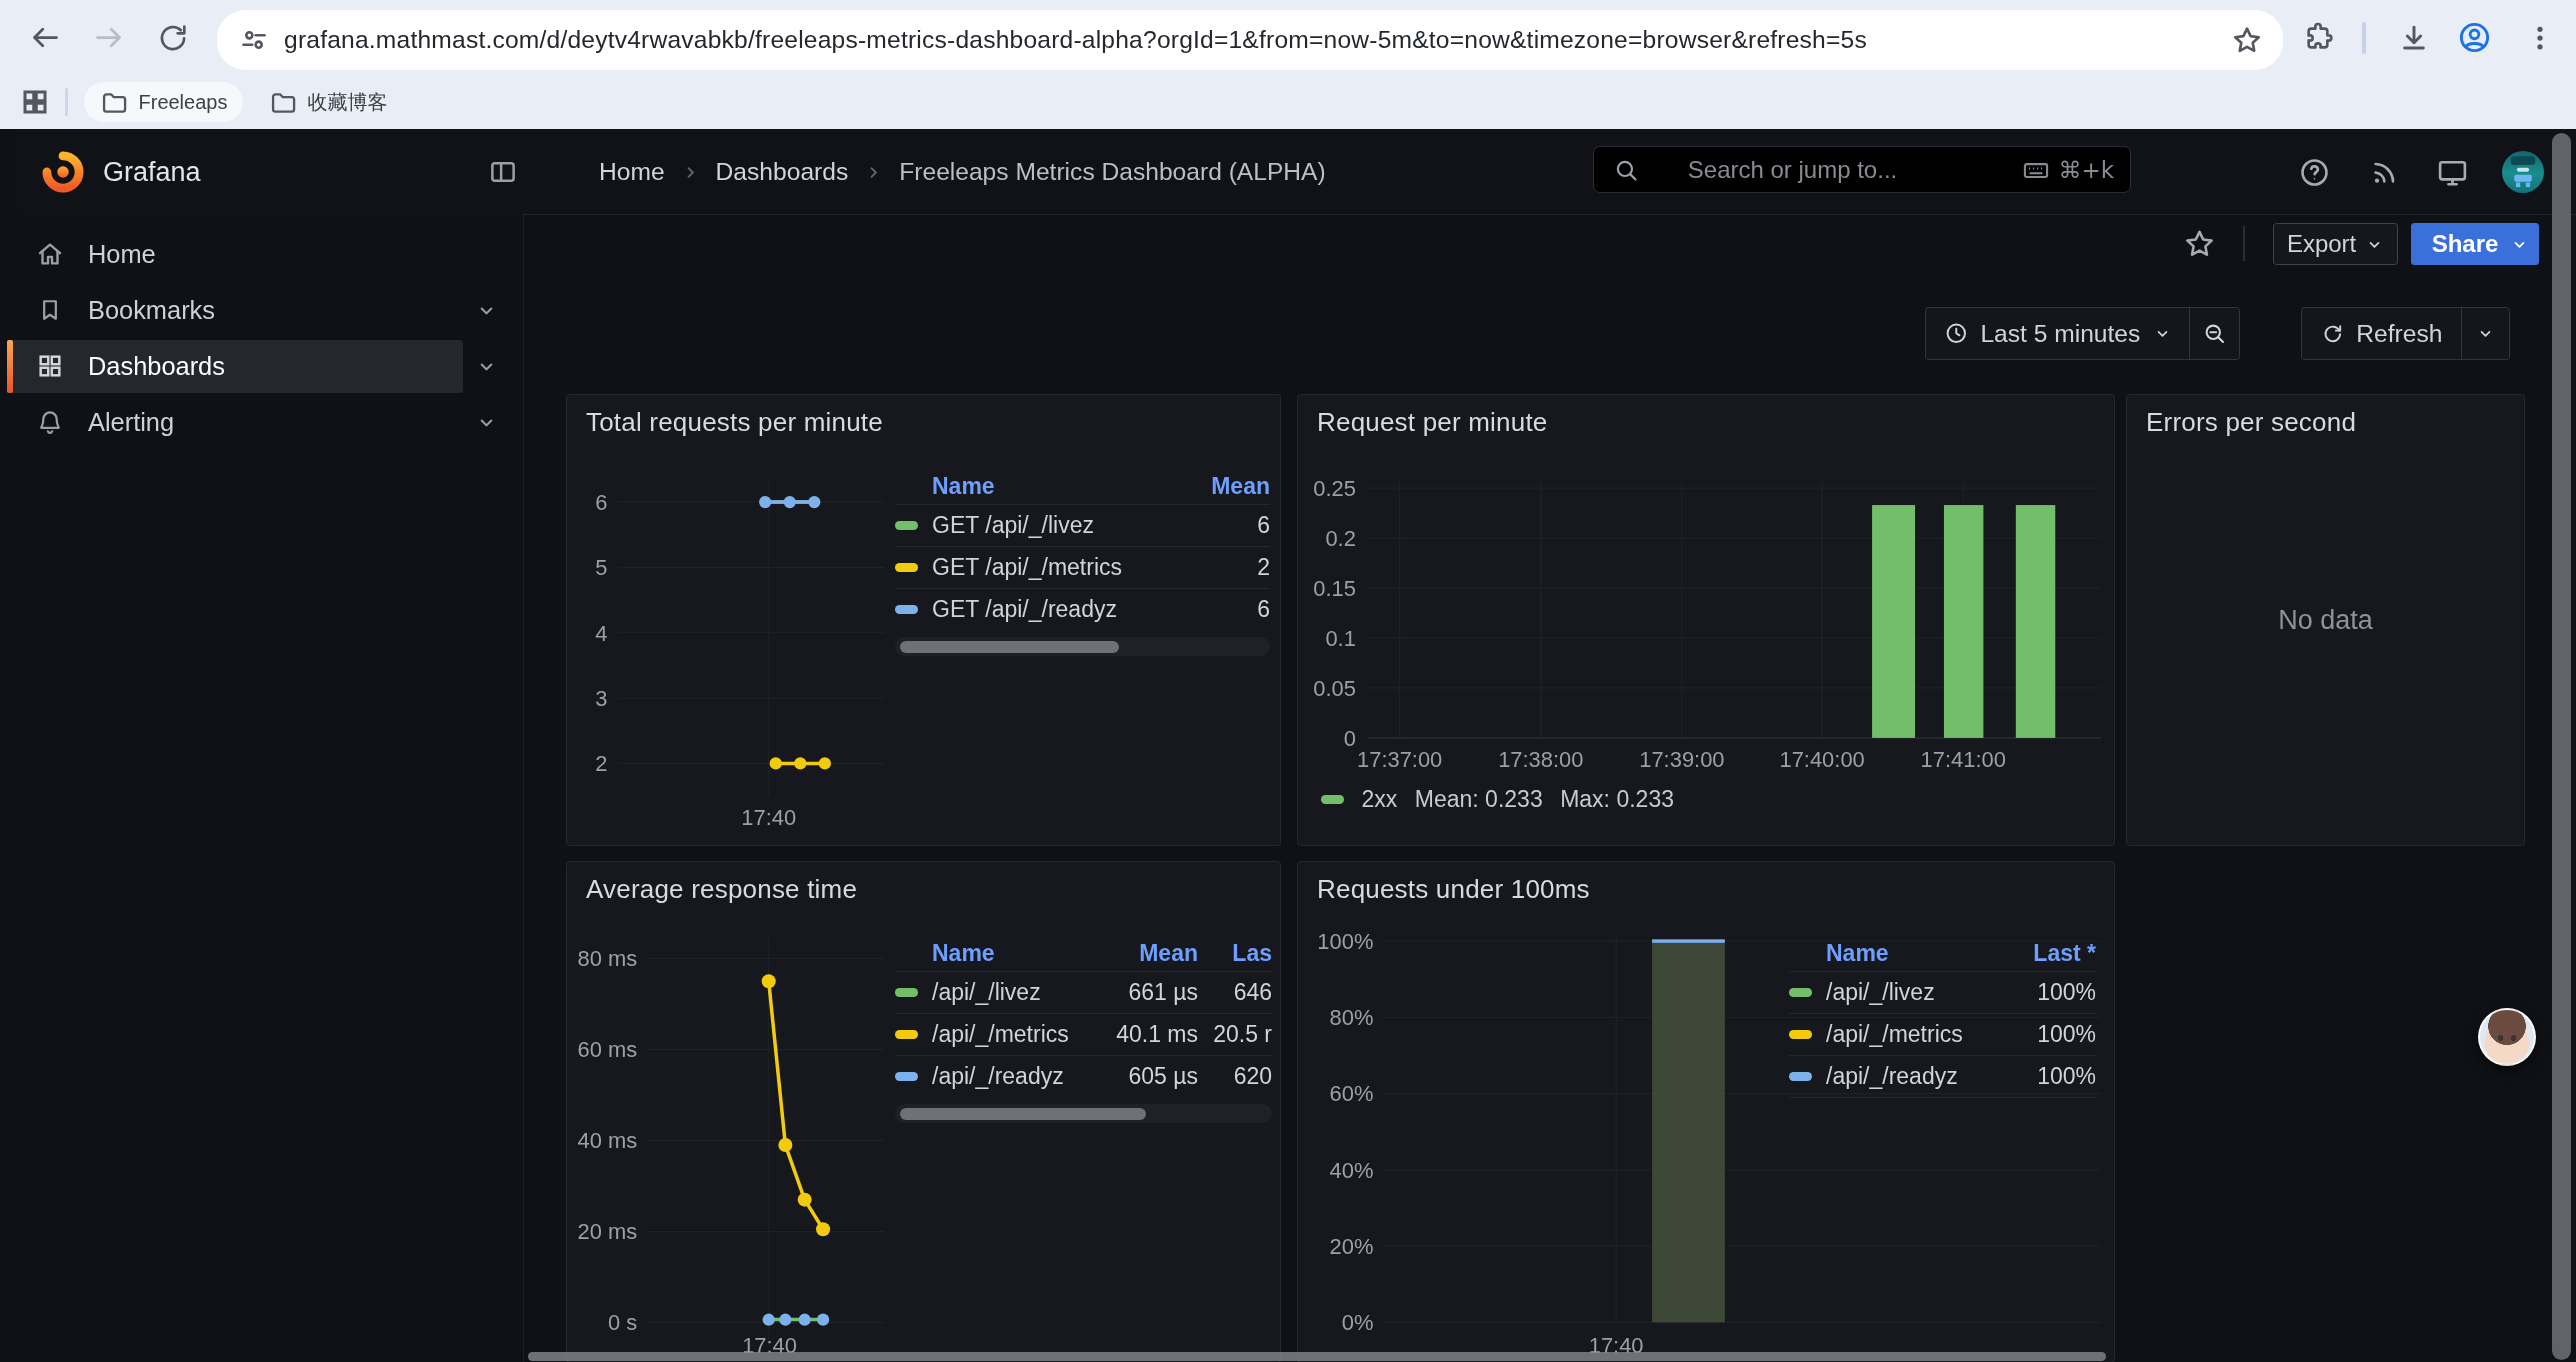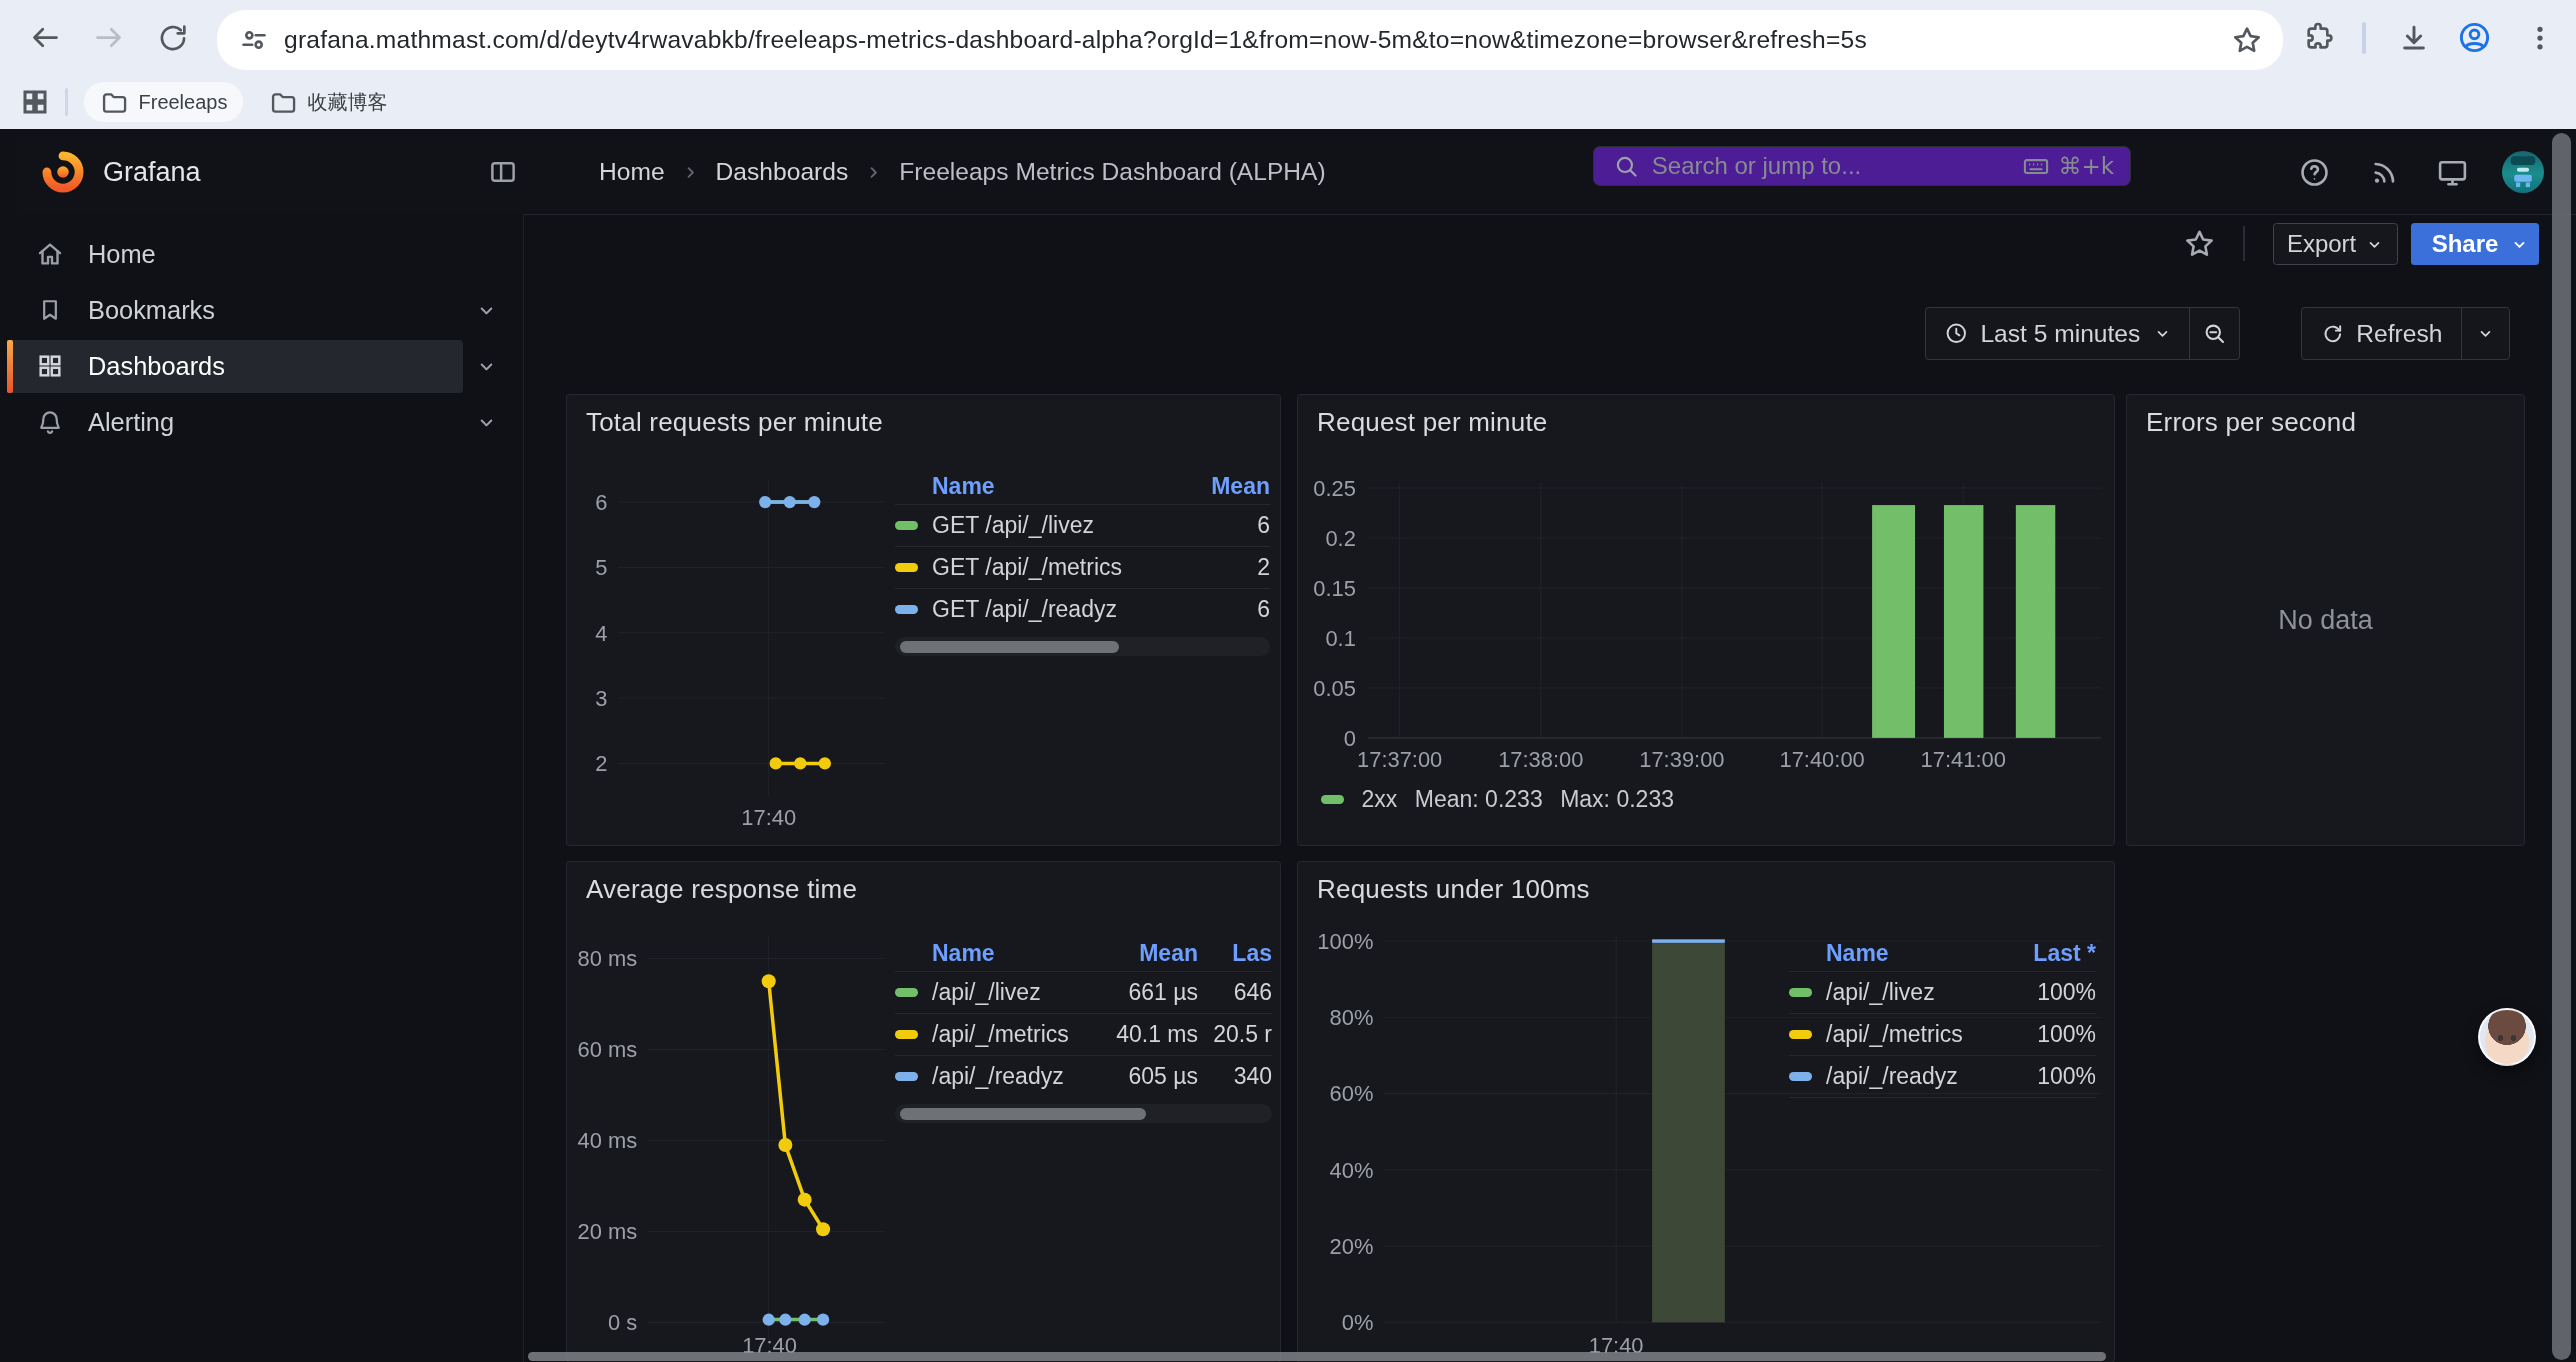--- a/index.html
+++ b/index.html
@@ -23,22 +23,22 @@
 
   
   .app-header{position:absolute;left:17px;top:130px;width:2576px;height:84px;background:#111217;
               border-bottom:0.9px solid #22252b;}
   .brand{position:absolute;left:86px;top:0;height:84px;display:flex;align-items:center;
          font-size:27px;color:#e4e5e9;font-weight:500;}
   .crumbs{position:absolute;left:582px;top:0;height:84px;display:flex;align-items:center;gap:16px;font-size:24.6px;}
   .crumb{color:#d3d5da;cursor:pointer;}
   .crumb.current{color:#bcbfc5;}
   .crumb-sep{color:#63666d;}
-  .search-box{position:absolute;left:1576px;top:16px;width:538px;height:40px;background:#4c1d95;
-              border:0.9px solid #2b2e35;border-radius:7px;display:flex;align-items:center;box-sizing:border-box;}
+  .search-box{position:absolute;left:1576px;top:16px;width:538px;height:47px;background:#000000;
+              border:0.9px solid #2b2e35;border-radius:7px;display:flex;align-items:center;box-sizing:border-box;gap:36px;}
   .search-ph{margin-left:12.3px;font-size:24px;color:#878b92;flex:1;}
   .shortcut{display:flex;align-items:center;gap:8.8px;margin-right:16px;color:#878b92;font-size:23px;}
   .hdr-ic{position:absolute;top:24.6px;width:35px;height:35px;color:#a7abb2;}
   .g-avatar{position:absolute;left:2485px;top:21px;width:42px;height:42px;border-radius:50%;
             background:linear-gradient(180deg,#15666e 0%,#1b8d8d 55%,#10727c 100%);overflow:hidden;}
 
   
   .sidebar{position:absolute;left:0;top:214px;width:524px;bottom:0;background:#101116;
            border-right:0.9px solid #1d2026;padding-top:12.3px;box-sizing:border-box;}
   .side-item{position:relative;height:56px;display:flex;align-items:center;}
@@ -514,21 +514,21 @@
       <div class="lg-row bb">
         <span class="pill" style="background: rgb(242, 204, 12);"></span>
         <span class="lg-name">/api/_/metrics</span>
         <span class="lg-col" style="width:105px">40.1 ms</span>
         <span class="lg-col" style="width:74px">20.5 r</span>
       </div>
       <div class="lg-row">
         <span class="pill" style="background: rgb(125, 177, 236);"></span>
         <span class="lg-name">/api/_/readyz</span>
         <span class="lg-col" style="width:105px">605 µs</span>
-        <span class="lg-col" style="width:74px">340</span>
+        <span class="lg-col" style="width:74px">620</span>
       </div>
       <div class="lg-scroll">
           <div class="lg-thumb" style="width:246px"></div>
         </div>
     </div>
   </div>
 
   <div class="panel" style="left:1297px;top:861px;width:818px;height:502px">
     <svg class="chart" id="svg-p5" width="816" height="500" viewBox="0 0 931 570">
         <line x1="98" y1="525" x2="916" y2="525" stroke="#23252b" stroke-width="1"></line>

